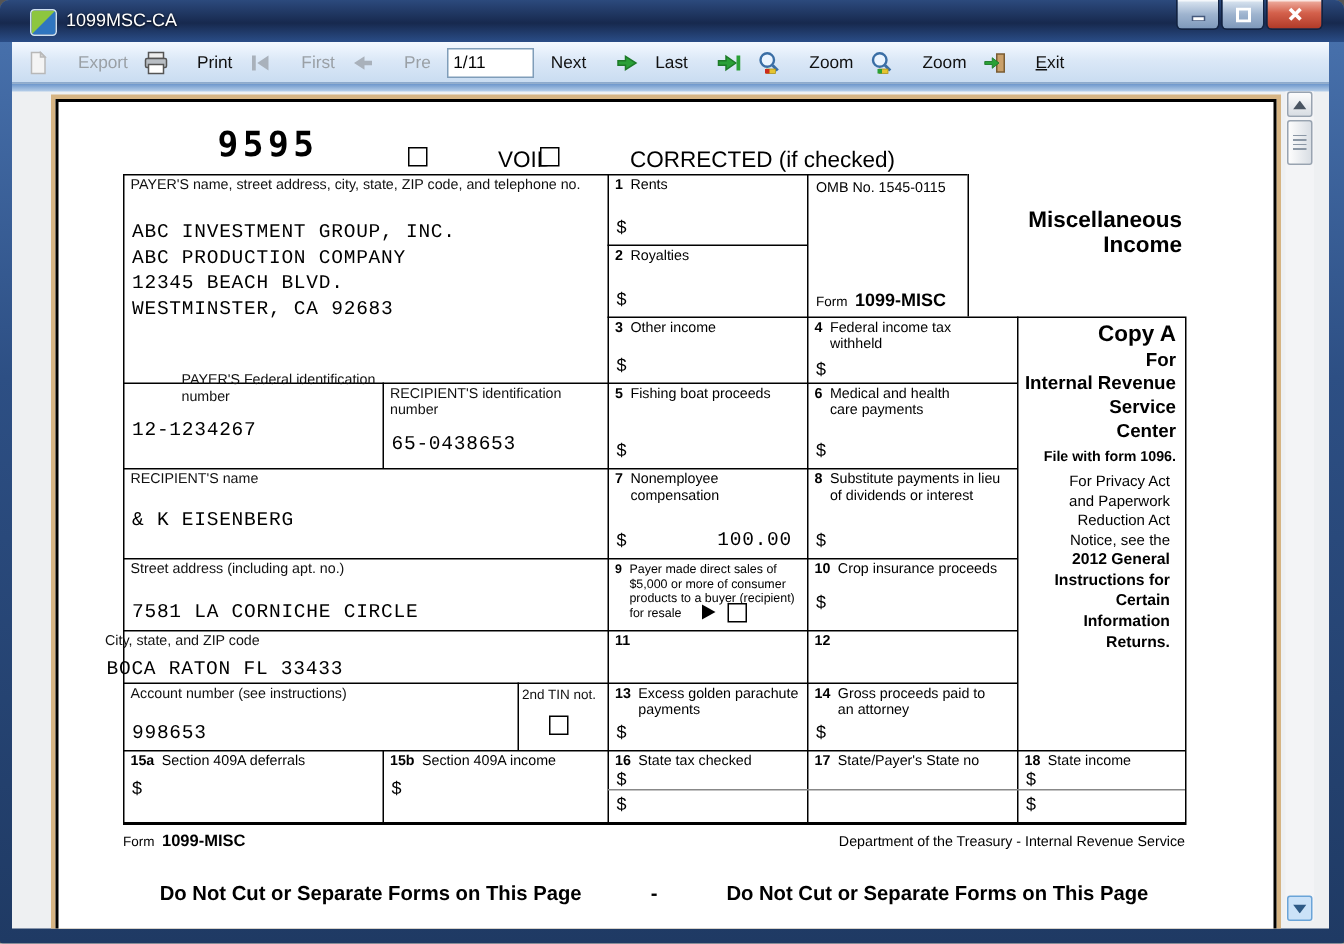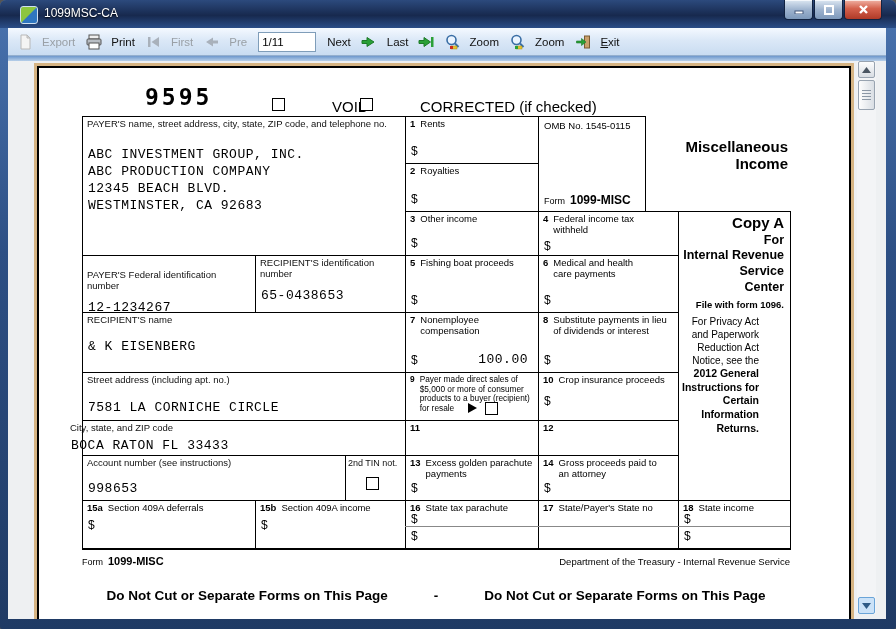--- a/index.html
+++ b/index.html
@@ -7,21 +7,21 @@
   .window{position:relative;width:896px;height:629px;background:linear-gradient(180deg,#4a74b0,#2d4f84 40%,#1f3a64);border-radius:6px 6px 2px 2px;overflow:hidden;}
   
   .titlebar{position:absolute;left:0;top:0;width:100%;height:28px;background:linear-gradient(180deg,#2c4a7d,#17294e 55%,#2a4d87);}
   .app-icon{position:absolute;left:20px;top:6px;width:16px;height:16px;border-radius:3px;background:linear-gradient(135deg,#8dc63f 48%,#2f76c0 52%);border:1px solid #cfe0f0;}
   .win-title{position:absolute;left:44px;top:6px;color:#fff;font-size:12px;text-shadow:0 1px 2px #000;}
   .winbtns{position:absolute;right:14px;top:0;display:flex;gap:1px;}
   .wbtn{width:27px;height:19px;border:1px solid #122341;border-top:none;border-radius:0 0 4px 4px;background:linear-gradient(#dce7f2,#9fb4cf 50%,#7e99bb);display:flex;align-items:center;justify-content:center;box-shadow:inset 0 1px 0 rgba(255,255,255,.7);}
   .wbtn.close{width:36px;background:linear-gradient(#f0b2a4,#d4614c 45%,#b03a28);}
   
   .toolbar{position:absolute;left:8px;top:28px;width:878px;height:28px;background:linear-gradient(180deg,#f4f9ff,#dbe8f7 45%,#c9dcf1);border-bottom:1px solid #94afce;display:flex;align-items:center;gap:11px;padding-left:10px;box-sizing:border-box;}
-  .tbtn{display:flex;align-items:center;gap:9px;font-size:11.5px;color:#111;cursor:default;}
+  .tbtn{display:flex;align-items:center;gap:19px;font-size:11.5px;color:#111;cursor:default;}
   .tbtn.disabled{color:#9aa0a6;}
   .pageinput{width:50px;height:18px;border:1px solid #7f9db9;font-size:11.5px;padding:0 3px;font-family:"Liberation Sans",sans-serif;}
   .exit-label{display:block;}
   .exit-label::first-letter{text-decoration:underline;}
   
   .client{position:absolute;left:8px;top:56px;width:878px;height:563px;background:#eef0f2;overflow:hidden;}
   .topstrip{position:absolute;left:0;top:0;width:100%;height:5px;background:linear-gradient(#6d97cc,#b7cfe9);}
   .page-outer{position:absolute;left:26px;top:7px;width:820px;height:700px;background:#d6b483;}
   .page{position:absolute;left:3px;top:3px;width:810px;height:690px;background:#fff;border:2px solid #000;}
   
@@ -194,21 +194,21 @@
         <div class="hl gray" style="left:366px;top:458px;width:385px;"></div>
         <div class="hl thick" style="left:43px;top:480px;width:709px;"></div>
 
         <div class="cell" style="left:43px;top:48px;width:323px;height:139px;">
           <div class="sl">PAYER'S name, street address, city, state, ZIP code, and telephone no.</div>
           <div class="val pre" style="top:30px;">ABC INVESTMENT GROUP, INC.
 ABC PRODUCTION COMPANY
 12345 BEACH BLVD.
 WESTMINSTER, CA 92683</div>
         </div>
-        <div class="cell" style="left:43px;top:199px;width:173px;height:57px;">
+        <div class="cell" style="left:43px;top:178px;width:173px;height:57px;padding-left:34px;">
           <div class="sl pre">PAYER'S Federal identification
 number</div>
           <div class="val" style="top:32px;">12-1234267</div>
         </div>
         <div class="cell" style="left:216px;top:187px;width:150px;height:57px;">
           <div class="sl pre">RECIPIENT'S identification
 number</div>
           <div class="val" style="top:32px;">65-0438653</div>
         </div>
         <div class="cell" style="left:43px;top:244px;width:323px;height:60px;">
@@ -303,21 +303,21 @@
           <div class="bxl">
               <span class="num">13</span>
               <span class="pre">Excess golden parachute
 payments</span>
             </div>
           <div class="dollar">$</div>
         </div>
         <div class="cell" style="left:366px;top:432px;width:133px;height:48px;">
           <div class="bxl">
               <span class="num">16</span>
-              <span>State tax parachute</span>
+              <span>State tax checked</span>
             </div>
           <div class="dollar" style="bottom:auto;top:12px;">$</div>
           <div class="dollar" style="bottom:auto;top:29px;">$</div>
         </div>
 
         <div class="cell" style="left:499px;top:48px;width:107px;height:95px;">
           <div class="omb-label">OMB No. 1545-0115</div>
           <div class="omb-form"><span>Form</span><b>1099-MISC</b></div>
         </div>
         <div class="misc-title" style="left:606px;top:70px;width:143px;">Miscellaneous
@@ -374,21 +374,21 @@
         </div>
 
         <div class="copya" style="left:639px;top:146px;width:106px;">
           <div class="t">Copy A</div>
           <div class="m">For
 Internal Revenue
 Service
 Center</div>
           <div class="f">File with form 1096.</div>
         </div>
-        <div class="privacy" style="left:614px;top:247px;width:106px;">
+        <div class="privacy" style="left:635px;top:247px;width:106px;">
           <div class="n">For Privacy Act
 and Paperwork
 Reduction Act
 Notice, see the</div>
           <div class="b">2012 General
 Instructions for
 Certain
 Information
 Returns.</div>
         </div>

